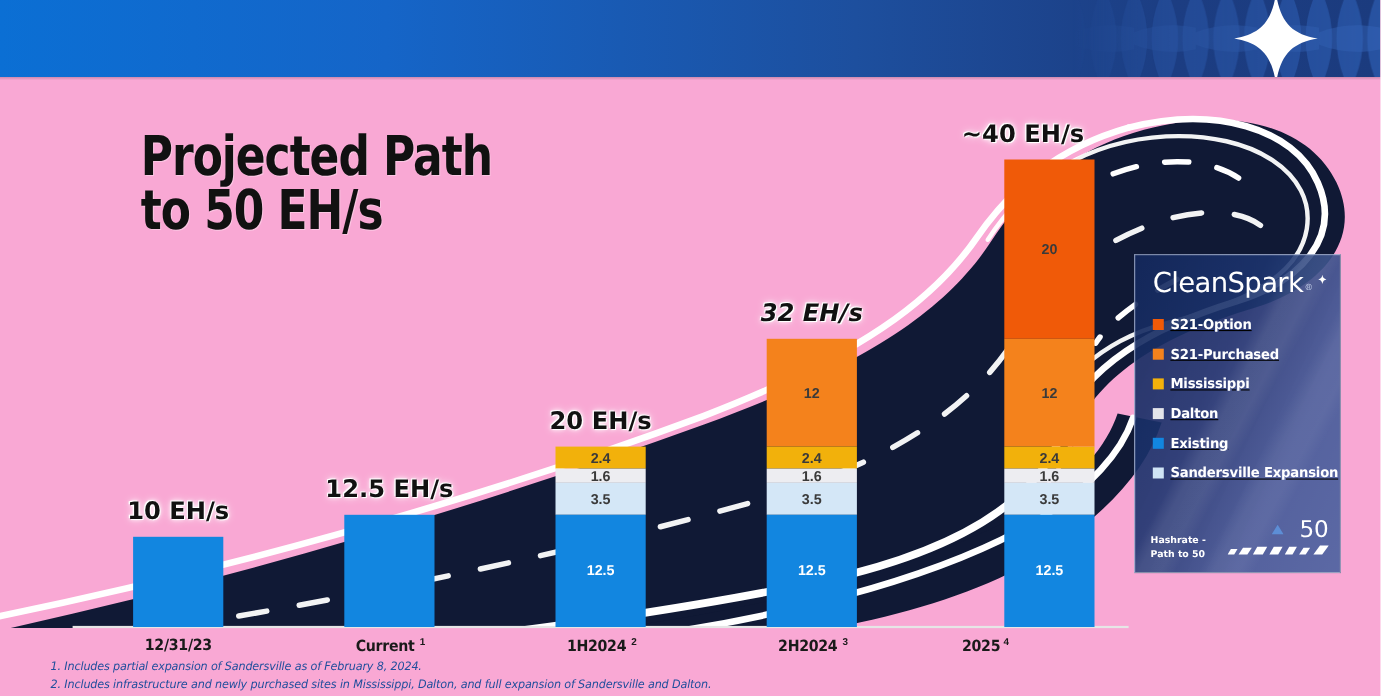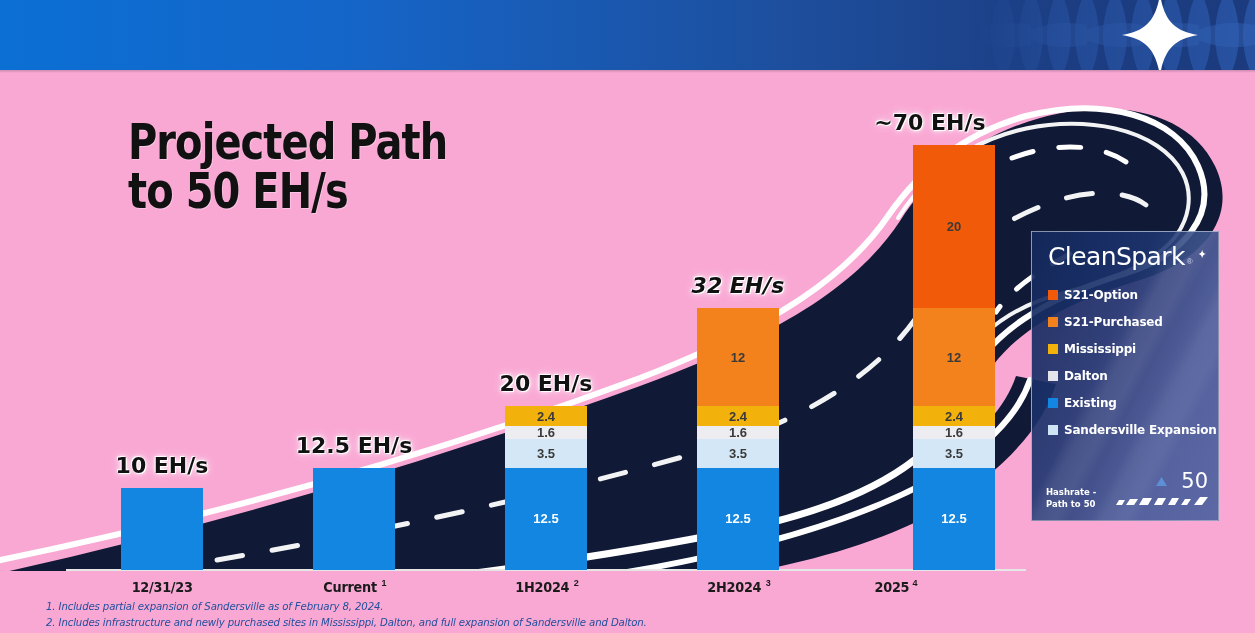--- a/index.html
+++ b/index.html
@@ -187,20 +187,21 @@
     margin-left: 3px;
     margin-bottom: 2px;
   }
   .legend-item {
     position: relative;
     display: flex;
     align-items: center;
     gap: 6px;
     height: 27px;
     margin-left: 2px;
+    text-decoration: underline;
   }
   .legend-swatch {
     width: 10px;
     height: 10px;
     flex: 0 0 10px;
   }
   .legend-text {
     font-family: "DejaVu Sans", sans-serif;
     font-size: 12.5px;
     font-weight: bold;
@@ -403,21 +404,21 @@
         <div class="seg" title="Dalton" style="height: 13.0909px; background: rgb(237, 237, 241); color: rgb(58, 58, 58);">
           <span class="seg-label">1.6</span>
         </div>
         <div class="seg" title="Sandersville Expansion" style="height: 28.6364px; background: rgb(212, 231, 247); color: rgb(58, 58, 58);">
           <span class="seg-label">3.5</span>
         </div>
         <div class="seg" title="Existing" style="height: 102.273px; background: rgb(18, 134, 224); color: rgb(255, 255, 255);">
           <span class="seg-label">12.5</span>
         </div>
       </div>
-      <div class="bar-total" style="left: 864px; bottom: 435.455px;">~70 EH/s</div>
+      <div class="bar-total" style="left: 864px; bottom: 435.455px;">~40 EH/s</div>
     </div>
   <div id="ticks">
       <div class="tick-wrap" style="left: 121px; text-decoration: underline;"><span class="tick-label">12/31/23</span></div>
       <div class="tick-wrap" style="left: 313px;"><span class="tick-label">Current</span><span class="tick-sup">1</span></div>
       <div class="tick-wrap" style="left: 505px;"><span class="tick-label">1H2024</span><span class="tick-sup">2</span></div>
       <div class="tick-wrap" style="left: 697px;"><span class="tick-label">2H2024</span><span class="tick-sup">3</span></div>
       <div class="tick-wrap" style="left: 854px;"><span class="tick-label">2025</span><span class="tick-sup">4</span></div>
     </div>
 
   <div class="legend">

